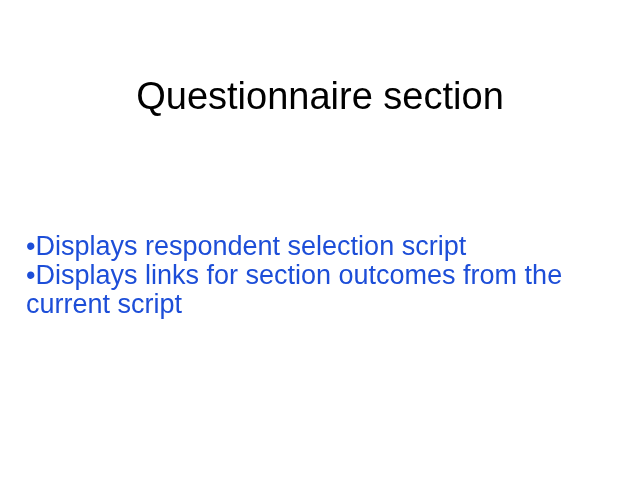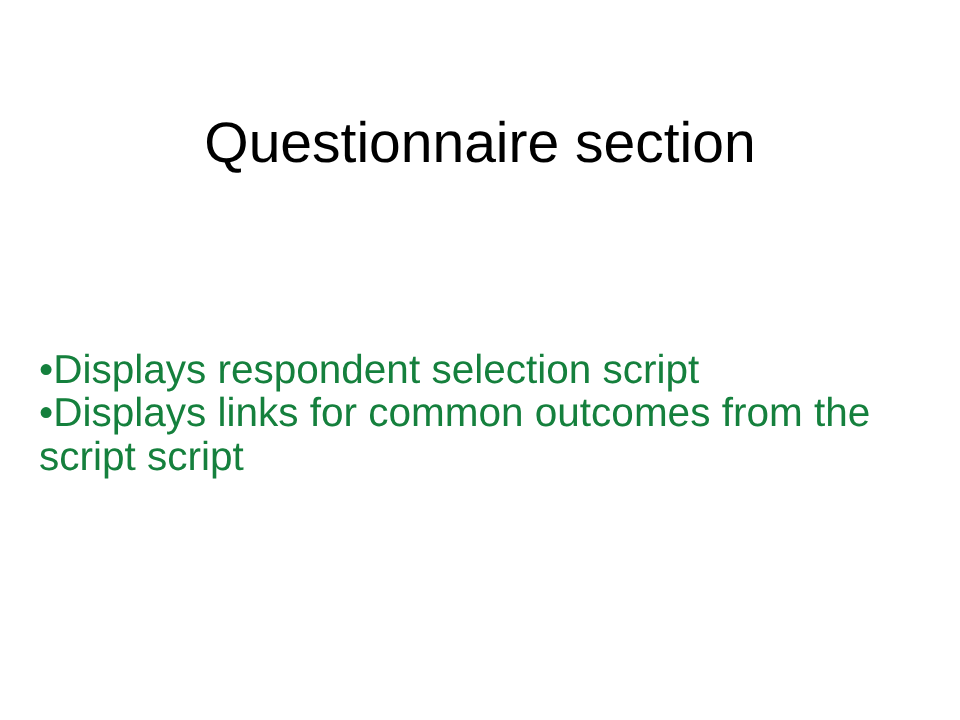--- a/index.html
+++ b/index.html
@@ -38,21 +38,21 @@
     margin: 0;
   }
   #body-block {
     position: absolute;
     left: 26px;
     top: 196px;
     width: 590px;
     font-size: 27px;
     line-height: 29px;
     font-weight: normal;
-    color: #15803d;
+    color: #1d4ed8;
     text-align: left;
   }
   .bullet-line {
     margin: 0;
     padding: 0;
     text-indent: 0;
     white-space: normal;
     word-spacing: 0px;
   }
   .bullet-line .bullet-glyph {
@@ -64,18 +64,18 @@
 <body>
 
 <div id="slide">
 
   <h1 id="slide-title">Questionnaire section</h1>
 
   <div id="body-block">
 
     <p class="bullet-line"><span class="bullet-glyph">•</span><span class="bullet-text">Displays respondent selection script</span></p>
 
-    <p class="bullet-line"><span class="bullet-glyph">•</span><span class="bullet-text">Displays links for common outcomes from the script script</span></p>
+    <p class="bullet-line"><span class="bullet-glyph">•</span><span class="bullet-text">Displays links for section outcomes from the current script</span></p>
 
 
   </div>
 
 </div>
 
 </body></html>

